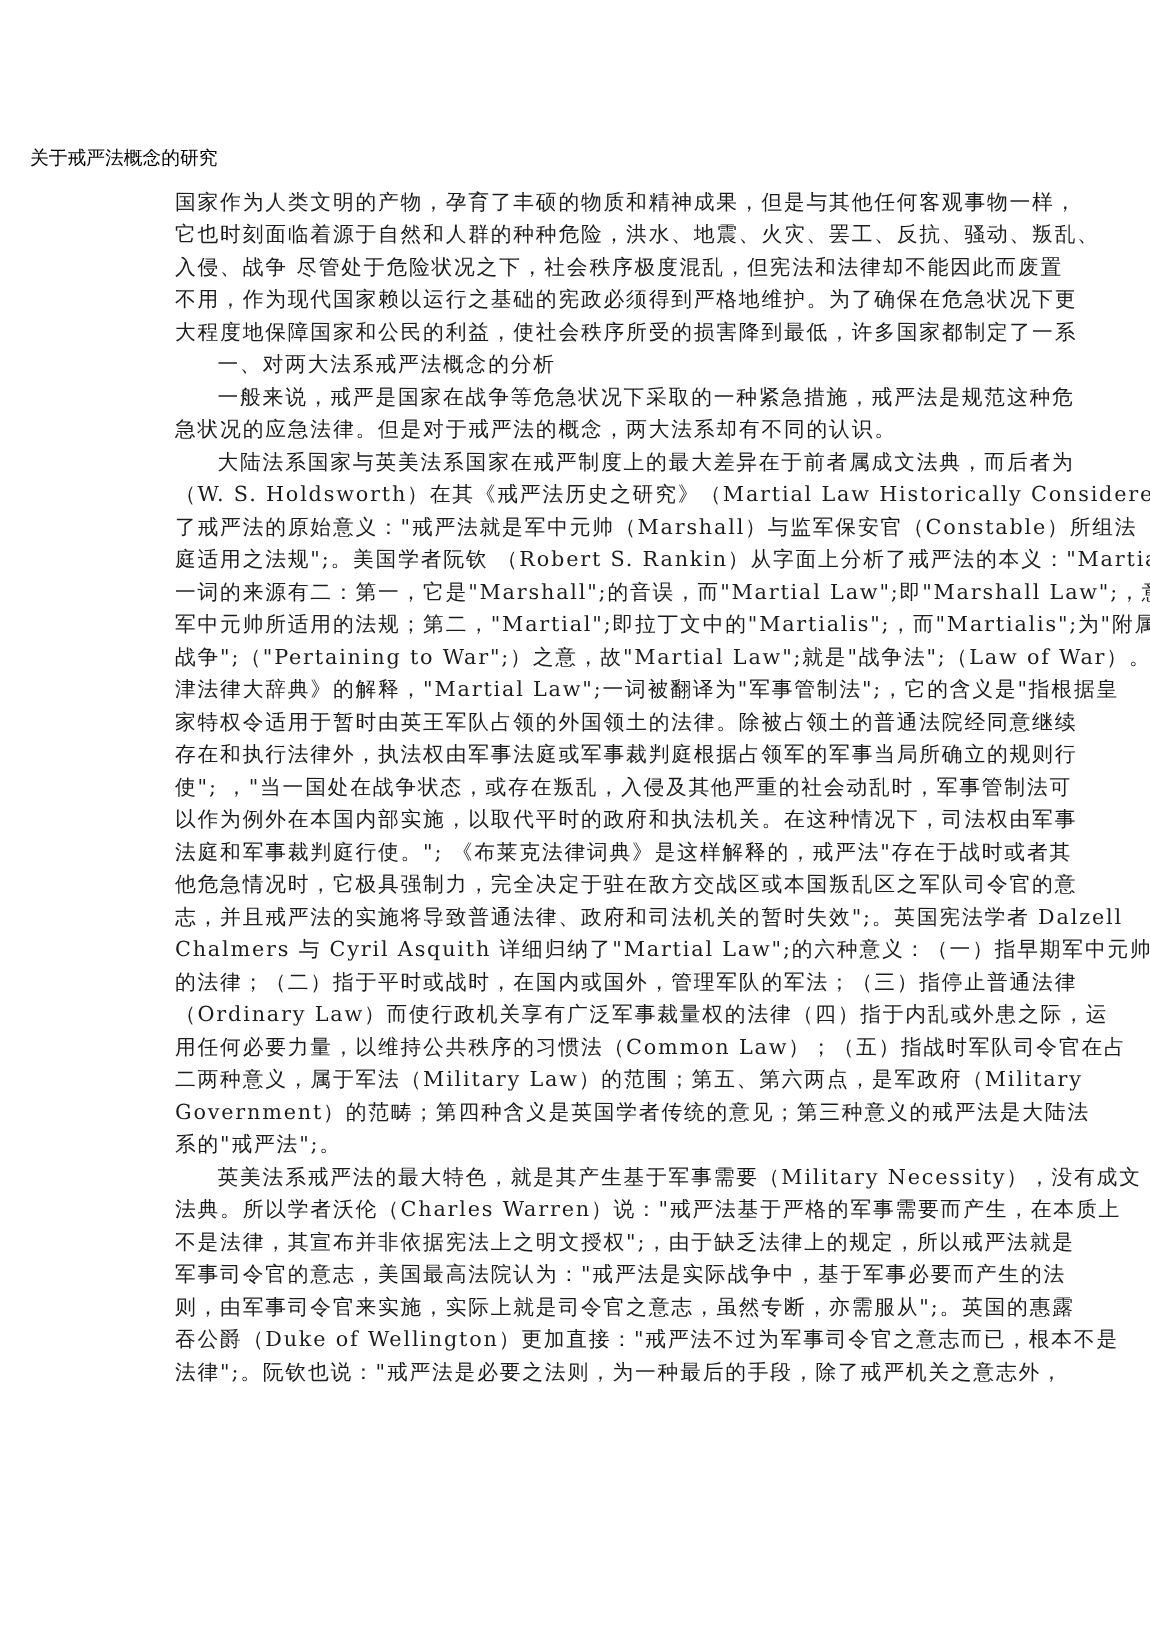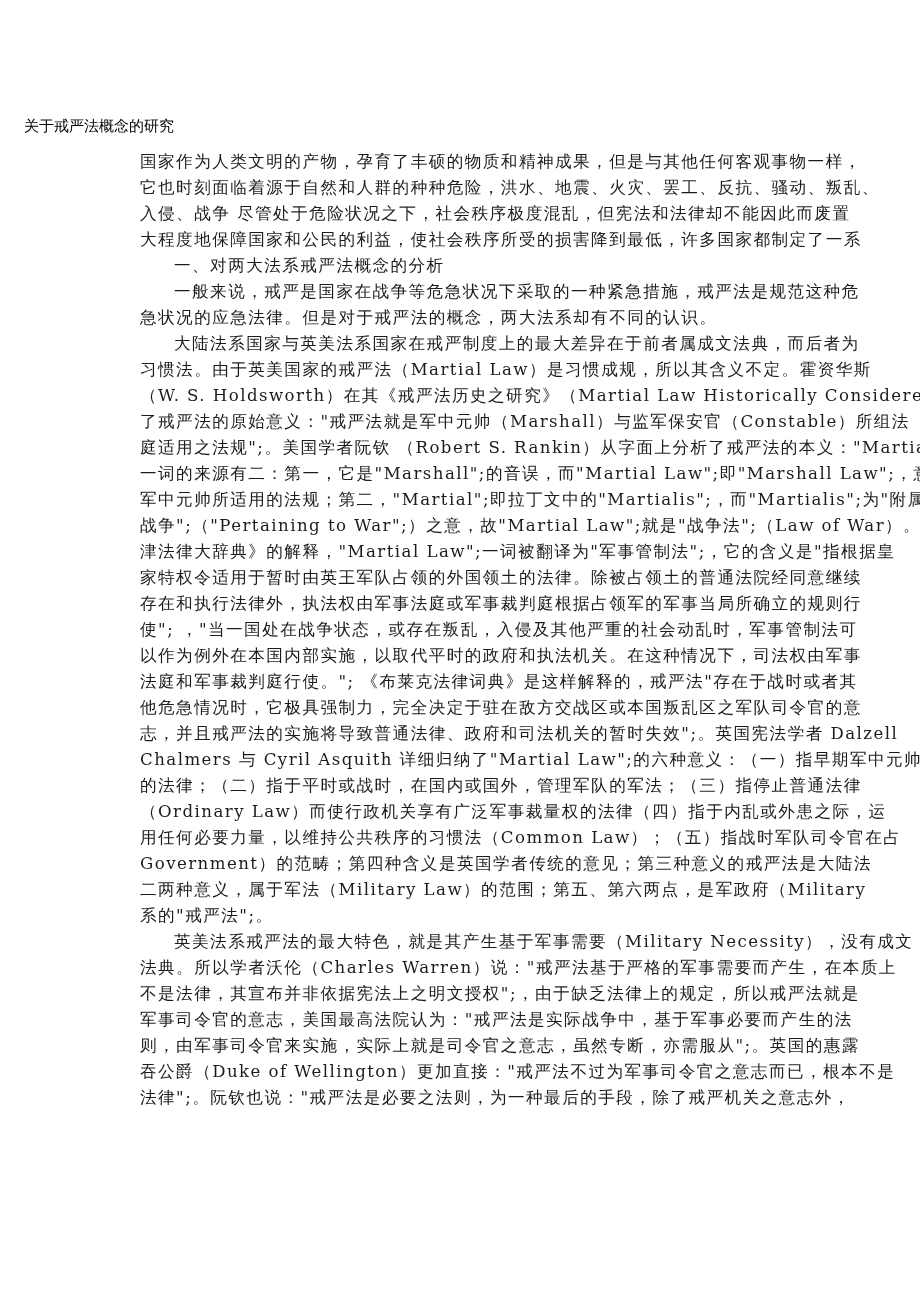--- a/index.html
+++ b/index.html
@@ -26,46 +26,46 @@
 </style>
 </head>
 <body>
 
 <div class="page">
   <div class="title">关于戒严法概念的研究</div>
   <div class="body" id="doc-body">
       <div class="line j">国家作为人类文明的产物，孕育了丰硕的物质和精神成果，但是与其他任何客观事物一样，</div>
       <div class="line j">它也时刻面临着源于自然和人群的种种危险，洪水、地震、火灾、罢工、反抗、骚动、叛乱、</div>
       <div class="line j">入侵、战争 尽管处于危险状况之下，社会秩序极度混乱，但宪法和法律却不能因此而废置</div>
+      <div class="line j">不用，作为现代国家赖以运行之基础的宪政必须得到严格地维护。为了确保在危急状况下更</div>
       <div class="line j">大程度地保障国家和公民的利益，使社会秩序所受的损害降到最低，许多国家都制定了一系</div>
       <div class="line indent">一、对两大法系戒严法概念的分析</div>
       <div class="line indent j">一般来说，戒严是国家在战争等危急状况下采取的一种紧急措施，戒严法是规范这种危</div>
       <div class="line">急状况的应急法律。但是对于戒严法的概念，两大法系却有不同的认识。</div>
       <div class="line indent j">大陆法系国家与英美法系国家在戒严制度上的最大差异在于前者属成文法典，而后者为</div>
-      <div class="line j">习惯法。由于英美国家的戒严法（Martial Law）是习惯成规，所以其含义不定。霍资华斯</div>
       <div class="line j">（W. S. Holdsworth）在其《戒严法历史之研究》（Martial Law Historically Considered）中探讨</div>
       <div class="line j">了戒严法的原始意义："戒严法就是军中元帅（Marshall）与监军保安官（Constable）所组法</div>
       <div class="line j">庭适用之法规";。美国学者阮钦 （Robert S. Rankin）从字面上分析了戒严法的本义："Martial";</div>
       <div class="line j">一词的来源有二：第一，它是"Marshall";的音误，而"Martial Law";即"Marshall Law";，意思是</div>
       <div class="line j">军中元帅所适用的法规；第二，"Martial";即拉丁文中的"Martialis";，而"Martialis";为"附属于</div>
       <div class="line j">战争";（"Pertaining to War";）之意，故"Martial Law";就是"战争法";（Law of War）。根据《牛</div>
       <div class="line j">津法律大辞典》的解释，"Martial Law";一词被翻译为"军事管制法";，它的含义是"指根据皇</div>
       <div class="line j">家特权令适用于暂时由英王军队占领的外国领土的法律。除被占领土的普通法院经同意继续</div>
       <div class="line j">存在和执行法律外，执法权由军事法庭或军事裁判庭根据占领军的军事当局所确立的规则行</div>
       <div class="line j">使"; ，"当一国处在战争状态，或存在叛乱，入侵及其他严重的社会动乱时，军事管制法可</div>
       <div class="line j">以作为例外在本国内部实施，以取代平时的政府和执法机关。在这种情况下，司法权由军事</div>
       <div class="line j">法庭和军事裁判庭行使。"; 《布莱克法律词典》是这样解释的，戒严法"存在于战时或者其</div>
       <div class="line j">他危急情况时，它极具强制力，完全决定于驻在敌方交战区或本国叛乱区之军队司令官的意</div>
       <div class="line j">志，并且戒严法的实施将导致普通法律、政府和司法机关的暂时失效";。英国宪法学者 Dalzell</div>
       <div class="line j">Chalmers 与 Cyril Asquith 详细归纳了"Martial Law";的六种意义：（一）指早期军中元帅所适用</div>
       <div class="line j">的法律；（二）指于平时或战时，在国内或国外，管理军队的军法；（三）指停止普通法律</div>
       <div class="line j">（Ordinary Law）而使行政机关享有广泛军事裁量权的法律（四）指于内乱或外患之际，运</div>
       <div class="line j">用任何必要力量，以维持公共秩序的习惯法（Common Law）；（五）指战时军队司令官在占</div>
+      <div class="line j">二两种意义，属于军法（Military Law）的范围；第五、第六两点，是军政府（Military</div>
       <div class="line j">Government）的范畴；第四种含义是英国学者传统的意见；第三种意义的戒严法是大陆法</div>
-      <div class="line j">二两种意义，属于军法（Military Law）的范围；第五、第六两点，是军政府（Military</div>
       <div class="line">系的"戒严法";。</div>
       <div class="line indent j">英美法系戒严法的最大特色，就是其产生基于军事需要（Military Necessity），没有成文</div>
       <div class="line j">法典。所以学者沃伦（Charles Warren）说："戒严法基于严格的军事需要而产生，在本质上</div>
       <div class="line j">不是法律，其宣布并非依据宪法上之明文授权";，由于缺乏法律上的规定，所以戒严法就是</div>
       <div class="line j">军事司令官的意志，美国最高法院认为："戒严法是实际战争中，基于军事必要而产生的法</div>
       <div class="line j">则，由军事司令官来实施，实际上就是司令官之意志，虽然专断，亦需服从";。英国的惠露</div>
       <div class="line j">吞公爵（Duke of Wellington）更加直接："戒严法不过为军事司令官之意志而已，根本不是</div>
       <div class="line">法律";。阮钦也说："戒严法是必要之法则，为一种最后的手段，除了戒严机关之意志外，</div>
     </div>
 </div>

